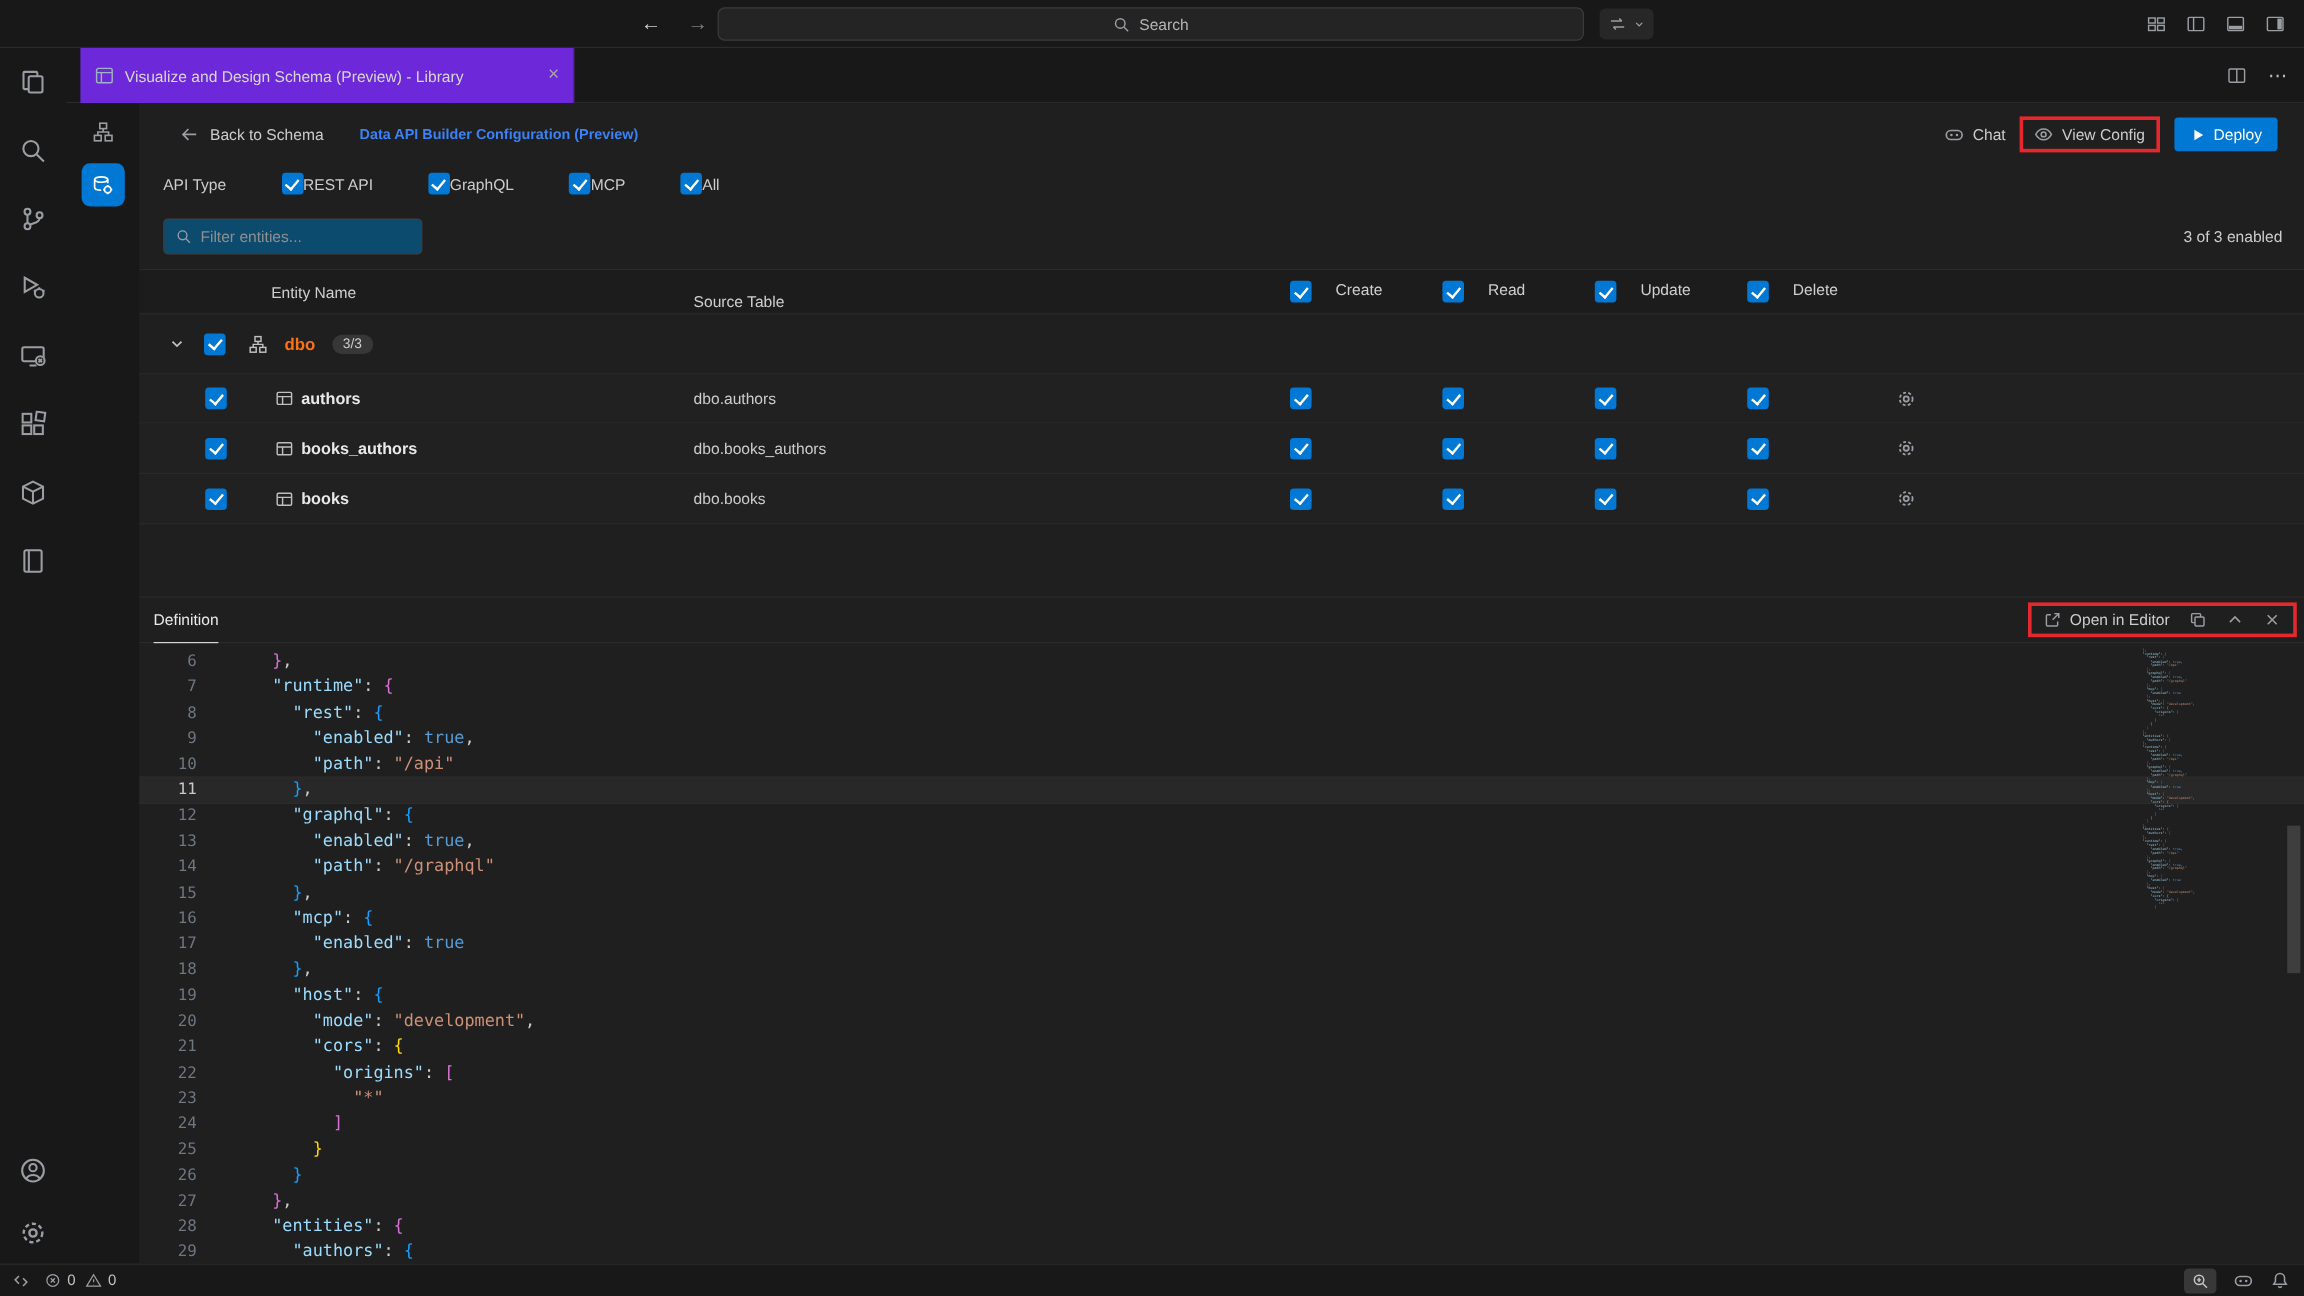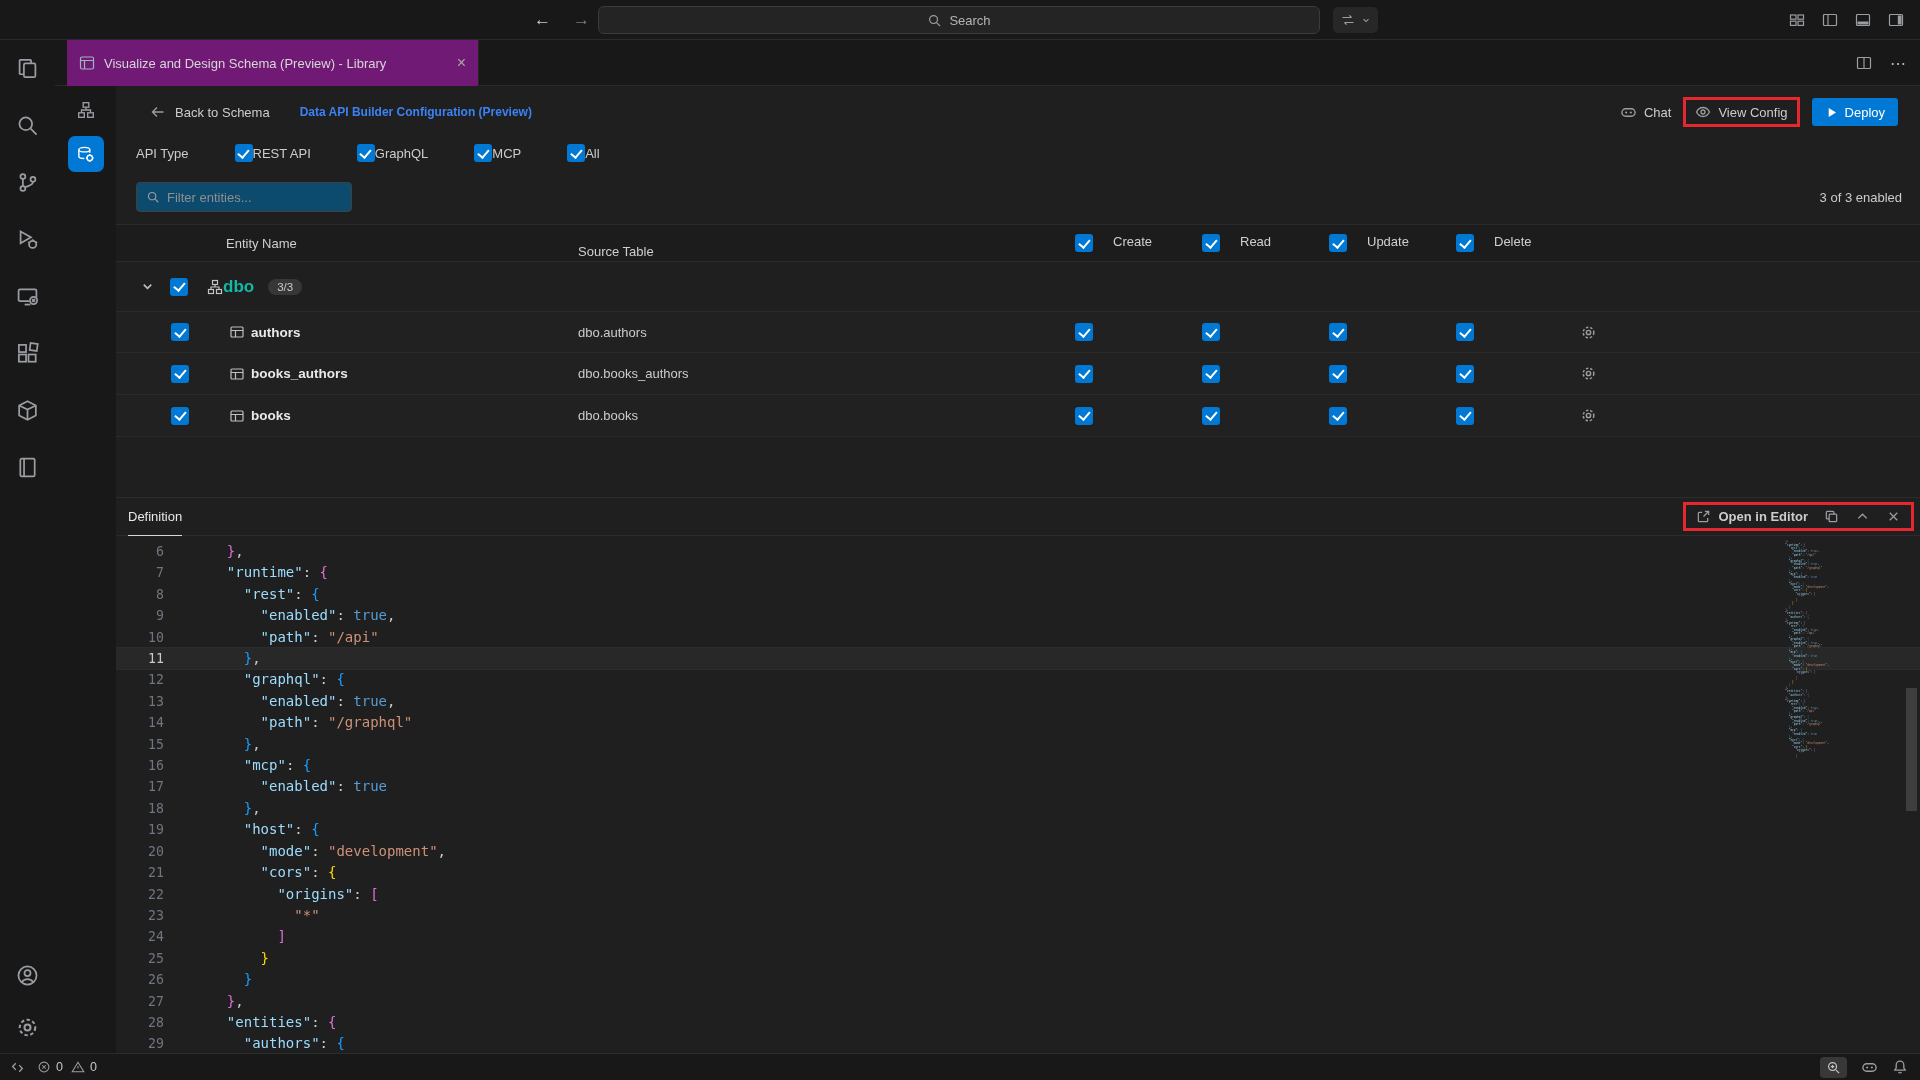--- a/index.html
+++ b/index.html
@@ -13,21 +13,21 @@
   
   .titlebar{position:absolute;left:0;top:0;width:1920px;height:40px;background:#181818;border-bottom:1px solid #2b2b2b;}
   .nav-arrows{position:absolute;left:534px;top:0;height:40px;display:flex;align-items:center;gap:22px;font-size:17px;}
   .arrow{color:#cfcfcf;} .arrow.fwd{color:#7d7d7d;}
   .search-box{position:absolute;left:598px;top:6px;width:722px;height:28px;background:#242424;border:1px solid #3b3b3b;border-radius:6px;display:flex;align-items:center;justify-content:center;gap:7px;color:#b4b4b4;font-size:13px;}
   .loop-btn{position:absolute;left:1333px;top:7px;height:26px;padding:0 7px;background:#272727;border-radius:5px;display:flex;align-items:center;gap:5px;}
   .tb-right{position:absolute;right:16px;top:0;height:40px;display:flex;align-items:center;gap:17px;color:#b9bcbf;}
 
   
   .tabbar{position:absolute;left:55px;top:40px;right:0;height:46px;background:#181818;border-bottom:1px solid #2b2b2b;}
-  .tab{position:absolute;left:12px;top:0;height:46px;width:412px;background:#701a75;border-right:1px solid #252525;display:flex;align-items:center;padding:0 12px;gap:9px;}
+  .tab{position:absolute;left:12px;top:0;height:46px;width:412px;background:#6d28d9;border-right:1px solid #252525;display:flex;align-items:center;padding:0 12px;gap:9px;}
   .tab-label{font-size:13px;color:#d6d6d6;white-space:nowrap;overflow:hidden;flex:1;}
   .tab-close{color:#a9a9a9;font-size:16px;line-height:1;}
   .tabbar-actions{position:absolute;right:14px;top:0;height:46px;display:flex;align-items:center;gap:18px;}
   .more{font-size:16px;color:#b9bcbf;}
 
   
   .activitybar{position:absolute;left:0;top:40px;width:55px;bottom:27px;background:#181818;display:flex;flex-direction:column;align-items:center;}
   .ab-btn{width:55px;height:57px;display:flex;align-items:center;justify-content:center;color:#9a9da2;}
   .ab-btn.b{height:52px;}
   .ab-bottom{margin-top:auto;display:flex;flex-direction:column;align-items:center;}
@@ -61,37 +61,37 @@
 
   .t-grid{display:grid;grid-template-columns:460px 492px 127px 127px 127px 127px 1fr;align-items:center;}
   .t-header{height:38px;margin-top:4px;background:#1c1c1c;border-top:1px solid #2b2b2b;border-bottom:1px solid #2b2b2b;font-size:13px;color:#cfcfcf;}
   .h-entity{padding-left:110px;}
   .h-source{padding-left:2px;margin-top:16px;}
   .c-op{display:flex;gap:20px;padding-left:7px;}
   .group-row{height:49px;display:flex;align-items:center;padding-left:24px;}
   .g-chev{color:#c2c2c2;}
   .group-row .cb{margin-left:15px;}
   .g-icn{margin-left:19px;color:#c2c2c2;}
-  .g-name{font-size:17px;font-weight:700;color:#14b8a6;}
+  .g-name{margin-left:14px;font-size:14px;font-weight:700;color:#f97316;}
   .g-badge{margin-left:14px;background:#373737;border-radius:9px;padding:2px 9px;font-size:11.5px;color:#cccccc;}
   .erow{height:42px;background:#212121;border-bottom:1px solid #2a2a2a;font-size:13px;}
   #entity-rows .erow:first-child{border-top:1px solid #2a2a2a;}
   .c-entity{display:flex;align-items:center;padding-left:55px;}
   .tbl-icn{margin-left:40px;color:#bfbfbf;}
   .ename{margin-left:6px;font-size:13.5px;font-weight:700;color:#e9e9e9;}
   .c-src{padding-left:2px;color:#cccccc;}
   .c-gear{display:flex;align-items:center;padding-left:4px;color:#c8c8c8;}
 
   
   .defpanel{position:absolute;left:0;right:0;top:411px;bottom:0;background:#1f1f1f;border-top:1px solid #2b2b2b;}
   .defheader{height:38px;display:flex;align-items:center;padding-left:12px;border-bottom:1px solid #2b2b2b;}
   .deftitle{position:relative;font-size:13px;font-weight:400;color:#e9e9e9;height:38px;display:flex;align-items:center;cursor:pointer;}
   .deftitle::after{content:"";position:absolute;left:0;right:0;bottom:0;height:1px;background:#d7d7d7;}
   .defactions{margin-left:auto;margin-right:6px;display:flex;align-items:center;gap:16px;padding:4px 10px;color:#c9c9c9;}
-  .openined{display:flex;align-items:center;gap:7px;font-size:13px;color:#cccccc;cursor:pointer;white-space:nowrap;font-weight:bold;}
+  .openined{display:flex;align-items:center;gap:7px;font-size:13px;color:#cccccc;cursor:pointer;white-space:nowrap;}
 
   .code-area{position:absolute;left:0;right:0;top:38px;bottom:0;overflow:hidden;font-family:"DejaVu Sans Mono",monospace;font-size:14px;line-height:21.4px;}
   #code-lines{padding-top:5px;}
   .cl{display:flex;white-space:pre;}
   .cl .ln{width:72px;padding-right:24px;text-align:right;color:#6e7681;font-size:13.2px;flex:none;}
   .cl .lc{margin-left:22px;}
   .cl.active{background:rgba(255,255,255,0.045);outline:1px solid rgba(255,255,255,0.06);}
   .cl.active .ln{color:#c9c9c9;}
   .tk-p{color:#cccccc;} .tk-k{color:#9cdcfe;} .tk-s{color:#ce9178;} .tk-w{color:#569cd6;}
   .tk-b1{color:#ffd700;} .tk-b2{color:#da70d6;} .tk-b3{color:#179fff;}

